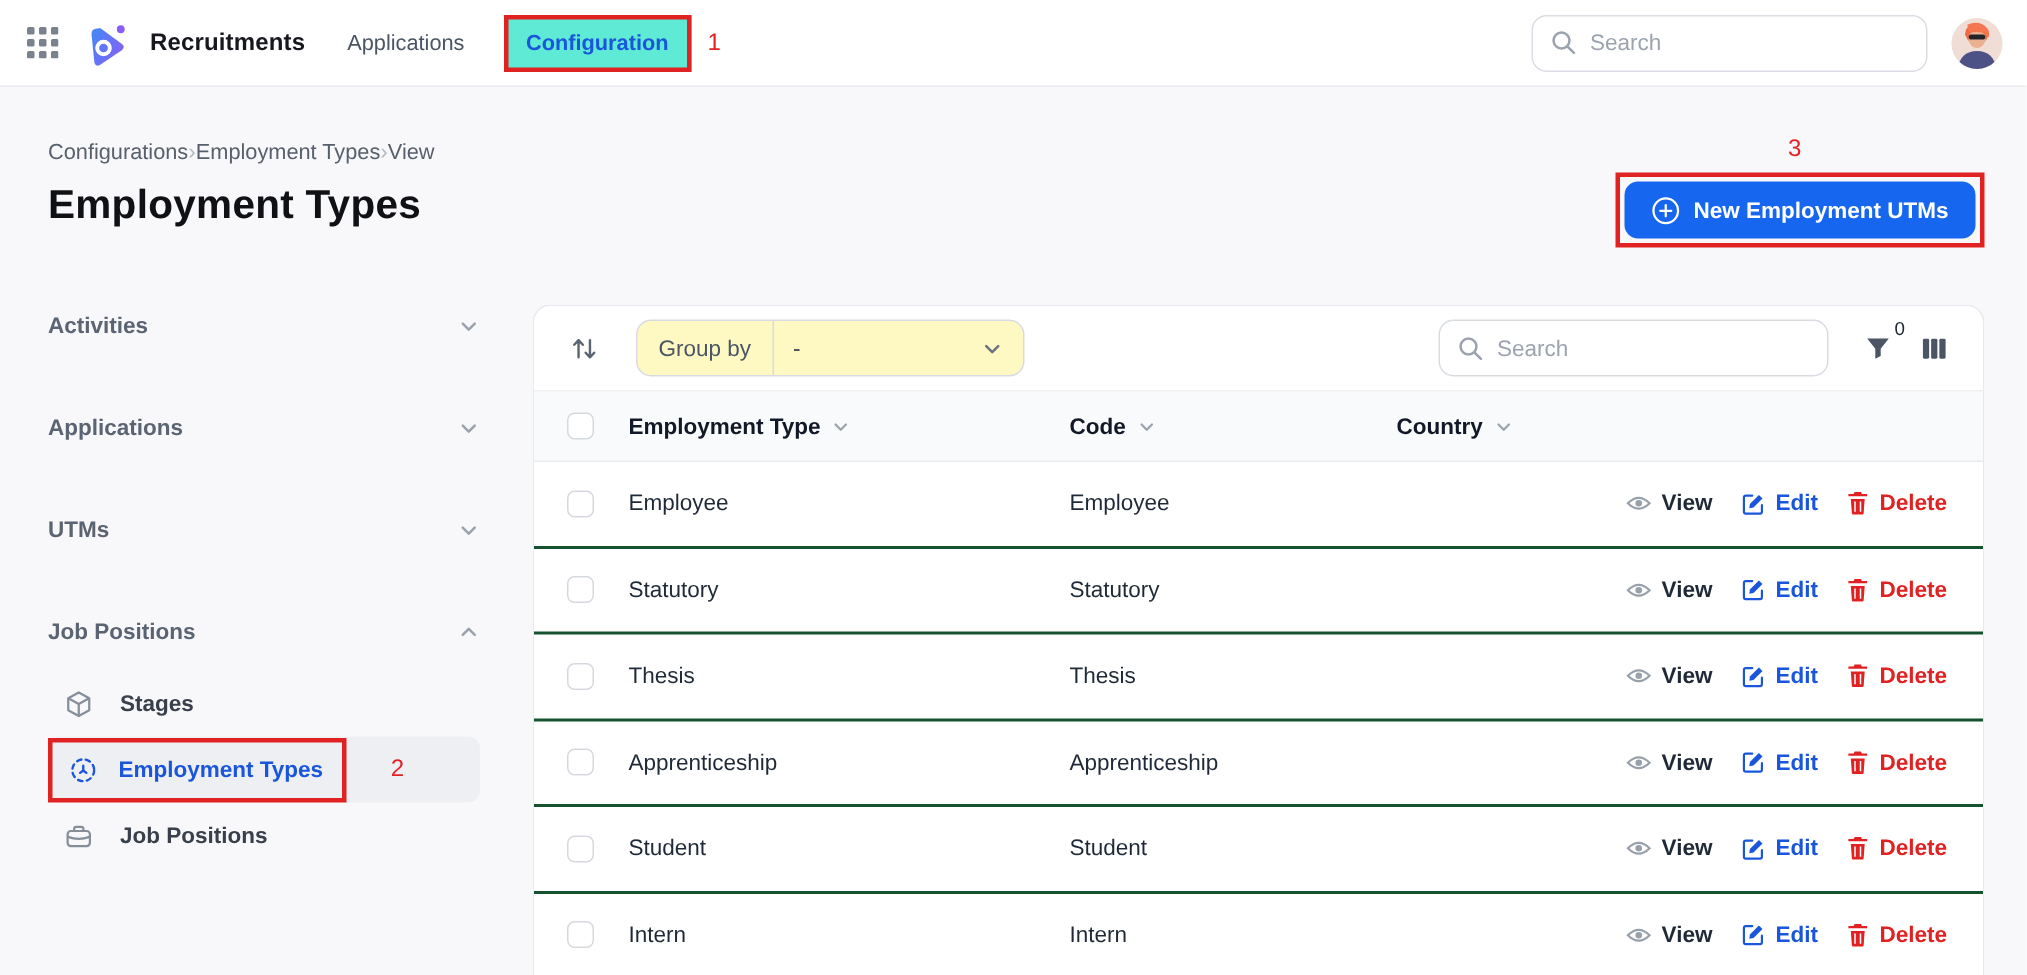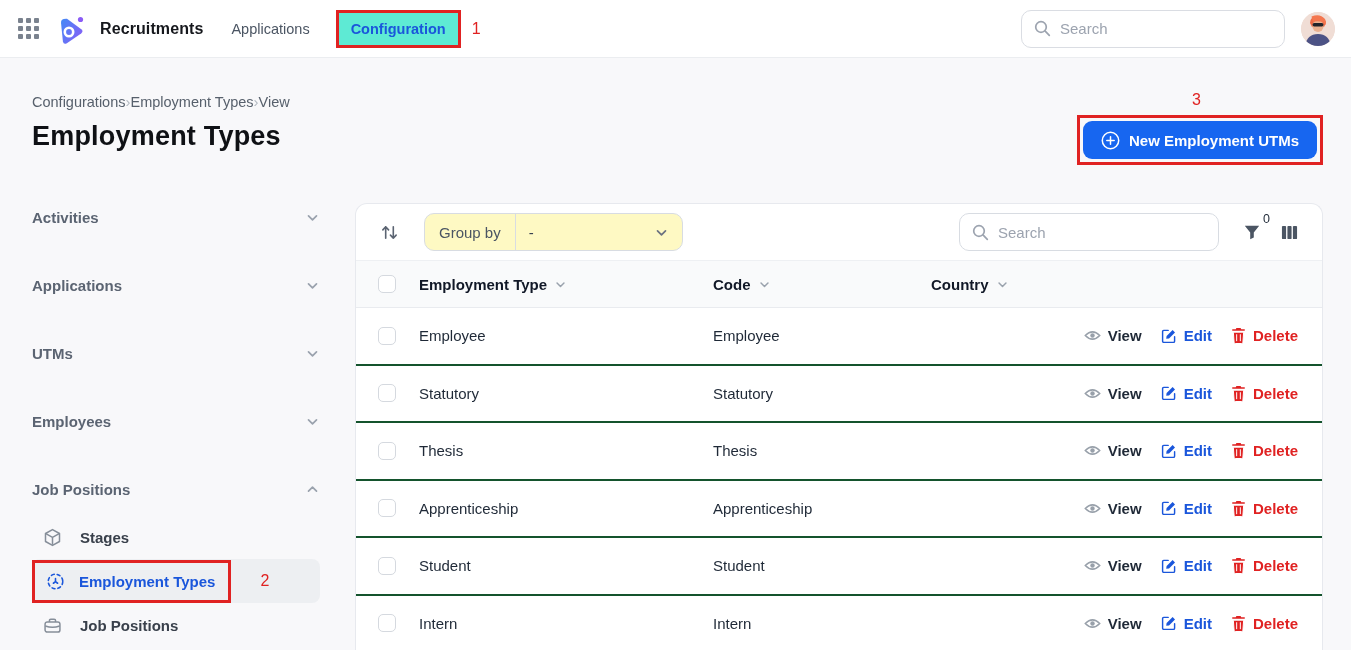--- a/index.html
+++ b/index.html
@@ -236,28 +236,20 @@
       </div>
       <div class="side-section">
         <span class="lbl">UTMs</span>
         <span>
           <svg width="15" height="15" viewBox="0 0 15 15" fill="none" stroke="#9aa2ad" stroke-width="1.7" stroke-linecap="round" stroke-linejoin="round">
               <path d="M3.5 5.8 L7.5 9.8 L11.5 5.8"></path>
             </svg>
         </span>
       </div>
       <div class="side-section">
-        <span class="lbl">Employees</span>
-        <span>
-          <svg width="15" height="15" viewBox="0 0 15 15" fill="none" stroke="#9aa2ad" stroke-width="1.7" stroke-linecap="round" stroke-linejoin="round">
-              <path d="M3.5 5.8 L7.5 9.8 L11.5 5.8"></path>
-            </svg>
-        </span>
-      </div>
-      <div class="side-section">
         <span class="lbl">Job Positions</span>
         <span>
           <svg width="15" height="15" viewBox="0 0 15 15" fill="none" stroke="#9aa2ad" stroke-width="1.7" stroke-linecap="round" stroke-linejoin="round">
               <path d="M3.5 9.2 L7.5 5.2 L11.5 9.2"></path>
             </svg>
         </span>
       </div>
 
       <div class="side-children">
         <div class="side-child">

